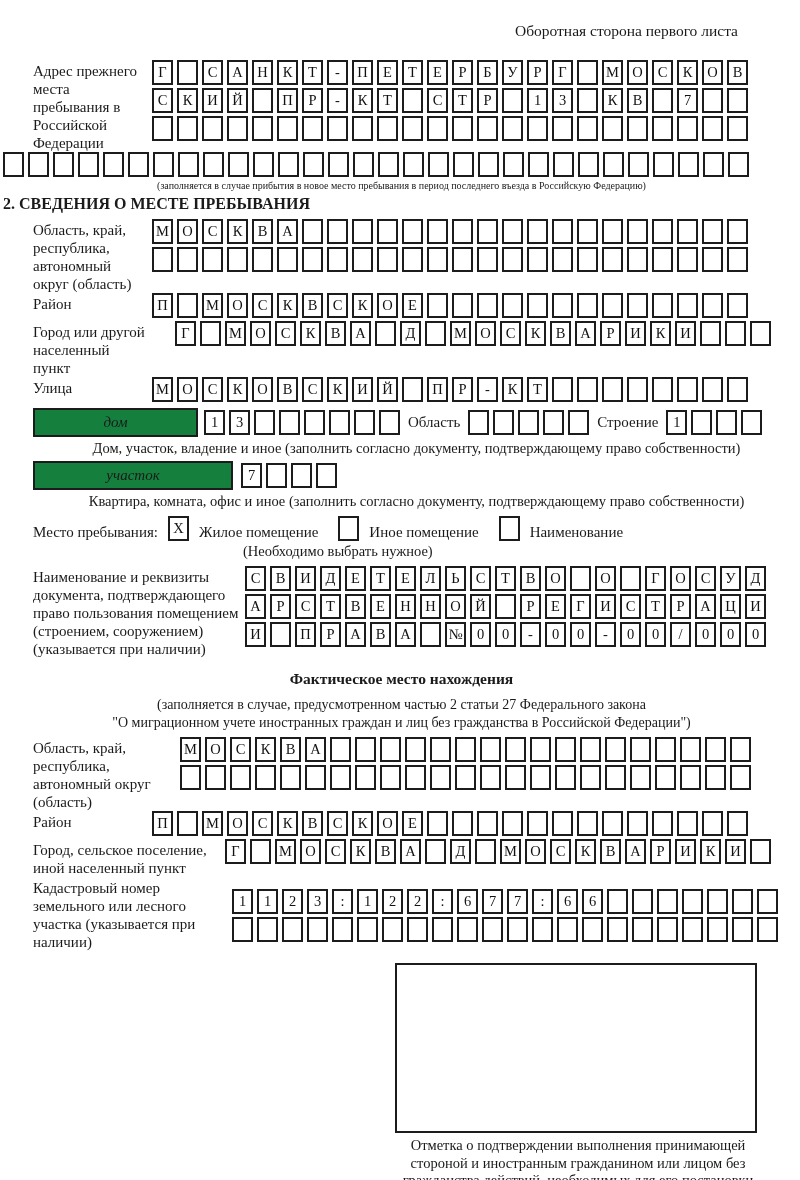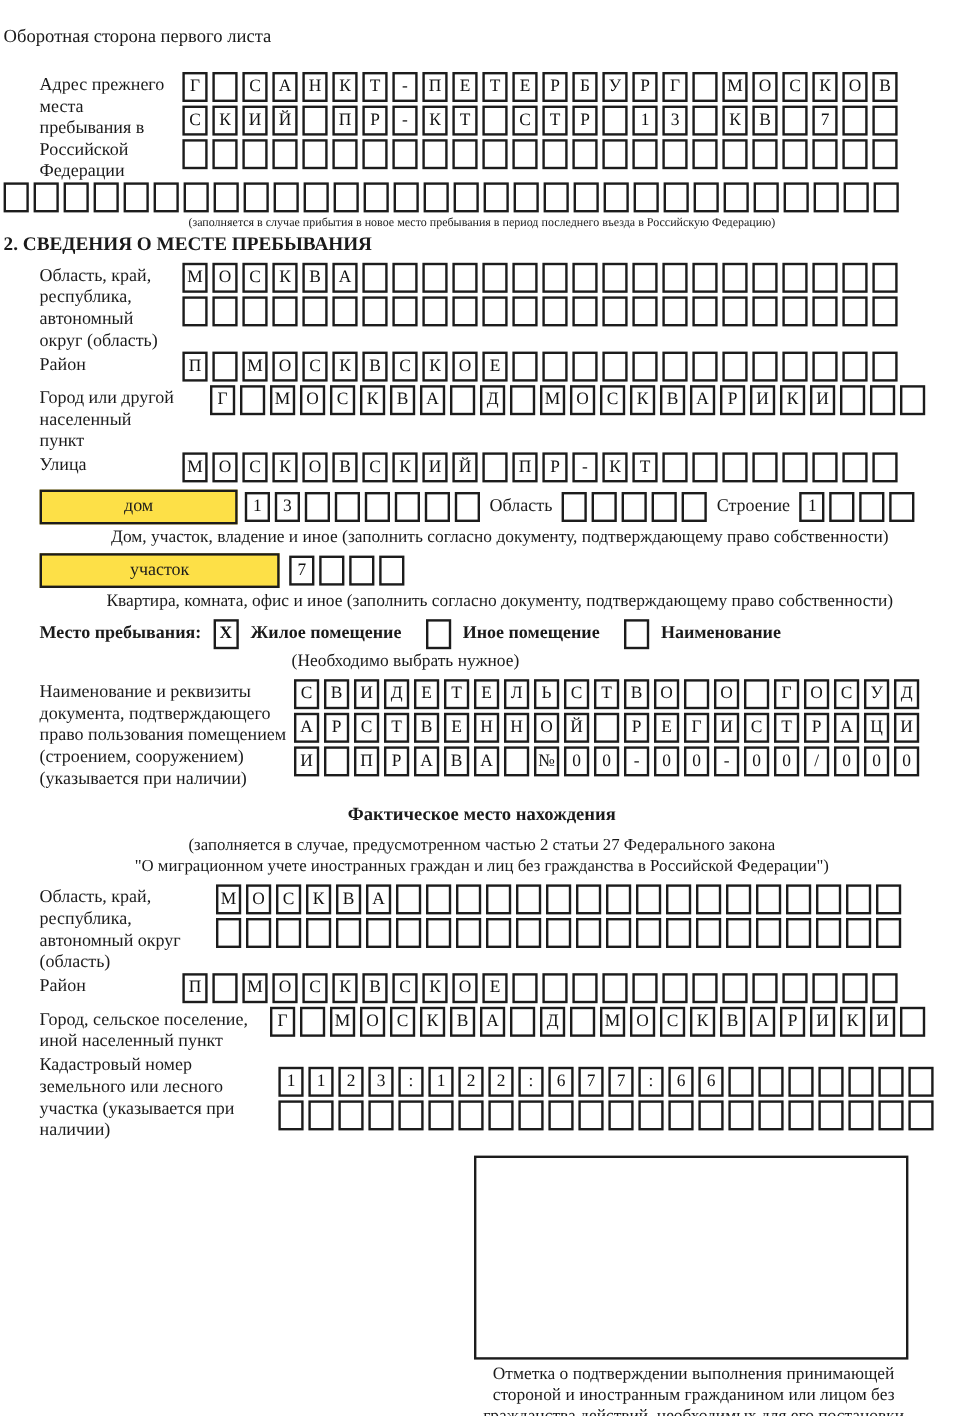--- a/index.html
+++ b/index.html
@@ -1,19 +1,19 @@
 <!DOCTYPE html>
 <html><head>
 <meta charset="utf-8">
 <style>
   html,body{margin:0;padding:0;background:#fff;}
   .page{position:relative;width:800px;height:1180px;box-sizing:border-box;background:#ffffff;
         color:#1a1a1a;font-family:"Liberation Serif","DejaVu Serif",serif;font-size:15px;
         padding-left:3px;overflow:hidden;}
-  .hdr{padding-top:22px;padding-right:62px;font-size:15.5px;}
+  .hdr{padding-top:22px;padding-right:62px;text-align:right;font-size:15.5px;}
 
   .field{display:flex;align-items:flex-start;}
   .flabel{flex:none;width:149px;padding:2px 4px 0 30px;box-sizing:border-box;line-height:18px;}
   .flabel.wide{width:242px;}
   .flabel.w177{width:177px;}
   .flabel.w222{width:222px;}
   .flabel.w229{width:229px;}
   .frows{flex:none;}
   .indent23{margin-left:23px;}
   .rows-pt{padding-top:12px;}
@@ -24,28 +24,28 @@
   .fullrow{margin-top:0;}
   .prevblock{margin-top:20px;}
 
   .note{font-size:10px;text-align:center;margin:1px 0 2px 0;}
   .sec-title{font-weight:bold;text-align:left;font-size:16px;margin:4px 0 6px 0;}
   .sec-title2{font-weight:bold;text-align:center;font-size:15.5px;margin:12px 0 8px 0;}
   .fnote{text-align:center;font-size:14px;line-height:18px;margin-bottom:5px;}
 
   .houserow{display:flex;align-items:center;margin:2px 0 2px 30px;height:30px;}
   .labelbox{flex:none;box-sizing:border-box;border:2px solid #1c1c1c;height:29px;line-height:25px;
-            text-align:center;background:#fde047;}
+            text-align:center;background:#15803d;font-style:italic;}
   .labelbox.dom{width:165px;margin-right:6px;}
   .labelbox.kv{width:200px;margin-right:8px;}
   .inline-boxes{white-space:nowrap;height:25px;}
   .inl-label{margin:0 8px 0 4px;}
   .caption{margin:3px 0 3px 30px;font-size:14.5px;text-align:center;}
 
-  .stayrow{display:flex;align-items:center;margin:6px 0 2px 30px;font-weight:bold;}
+  .stayrow{display:flex;align-items:flex-end;margin:6px 0 2px 30px;}
   .stay-label{margin-right:10px;}
   .optlabel{margin:0 20px 0 6px;}
   .choose{margin:2px 0 6px 240px;font-size:14.5px;}
 
   .stampbox{margin:12px 0 0 392px;width:362px;height:170px;border:2px solid #1c1c1c;box-sizing:border-box;}
   .stampcap{margin:4px 0 0 392px;width:366px;text-align:center;font-size:14.5px;line-height:17.5px;}
 </style>
 </head>
 <body>
 

